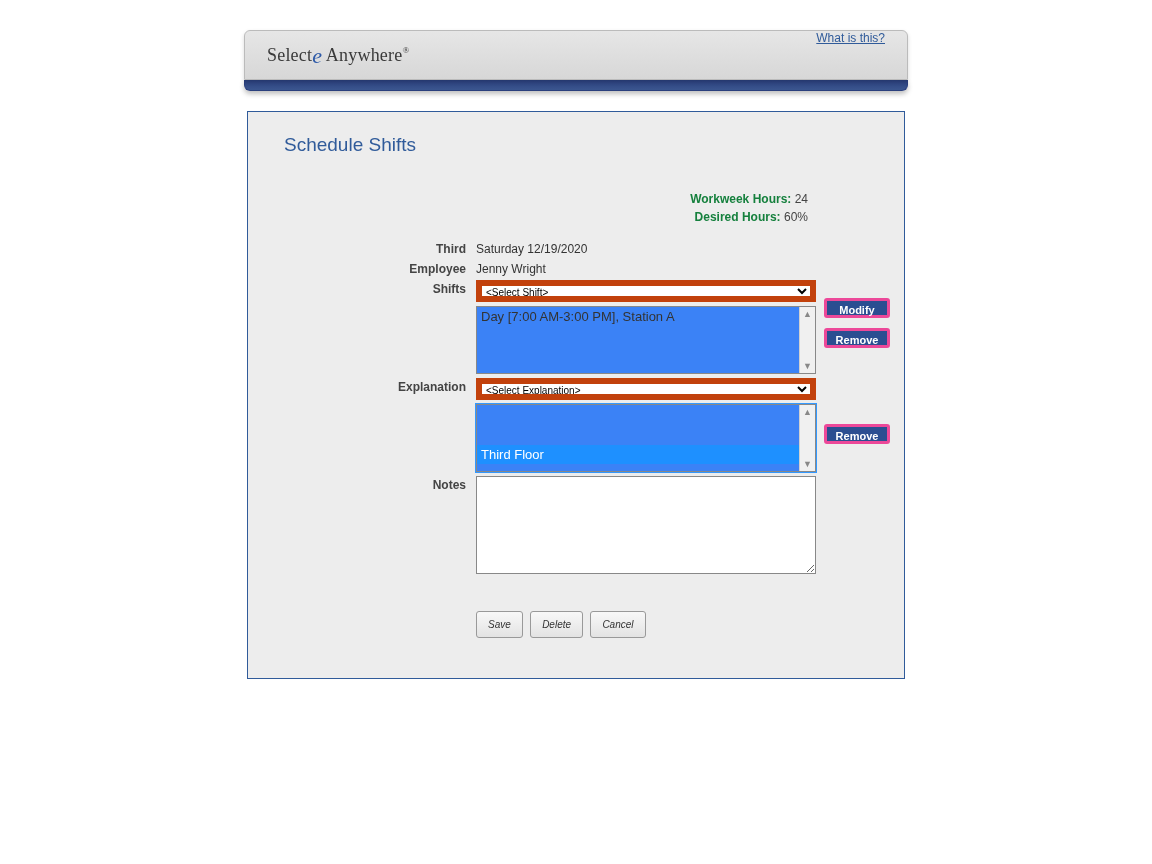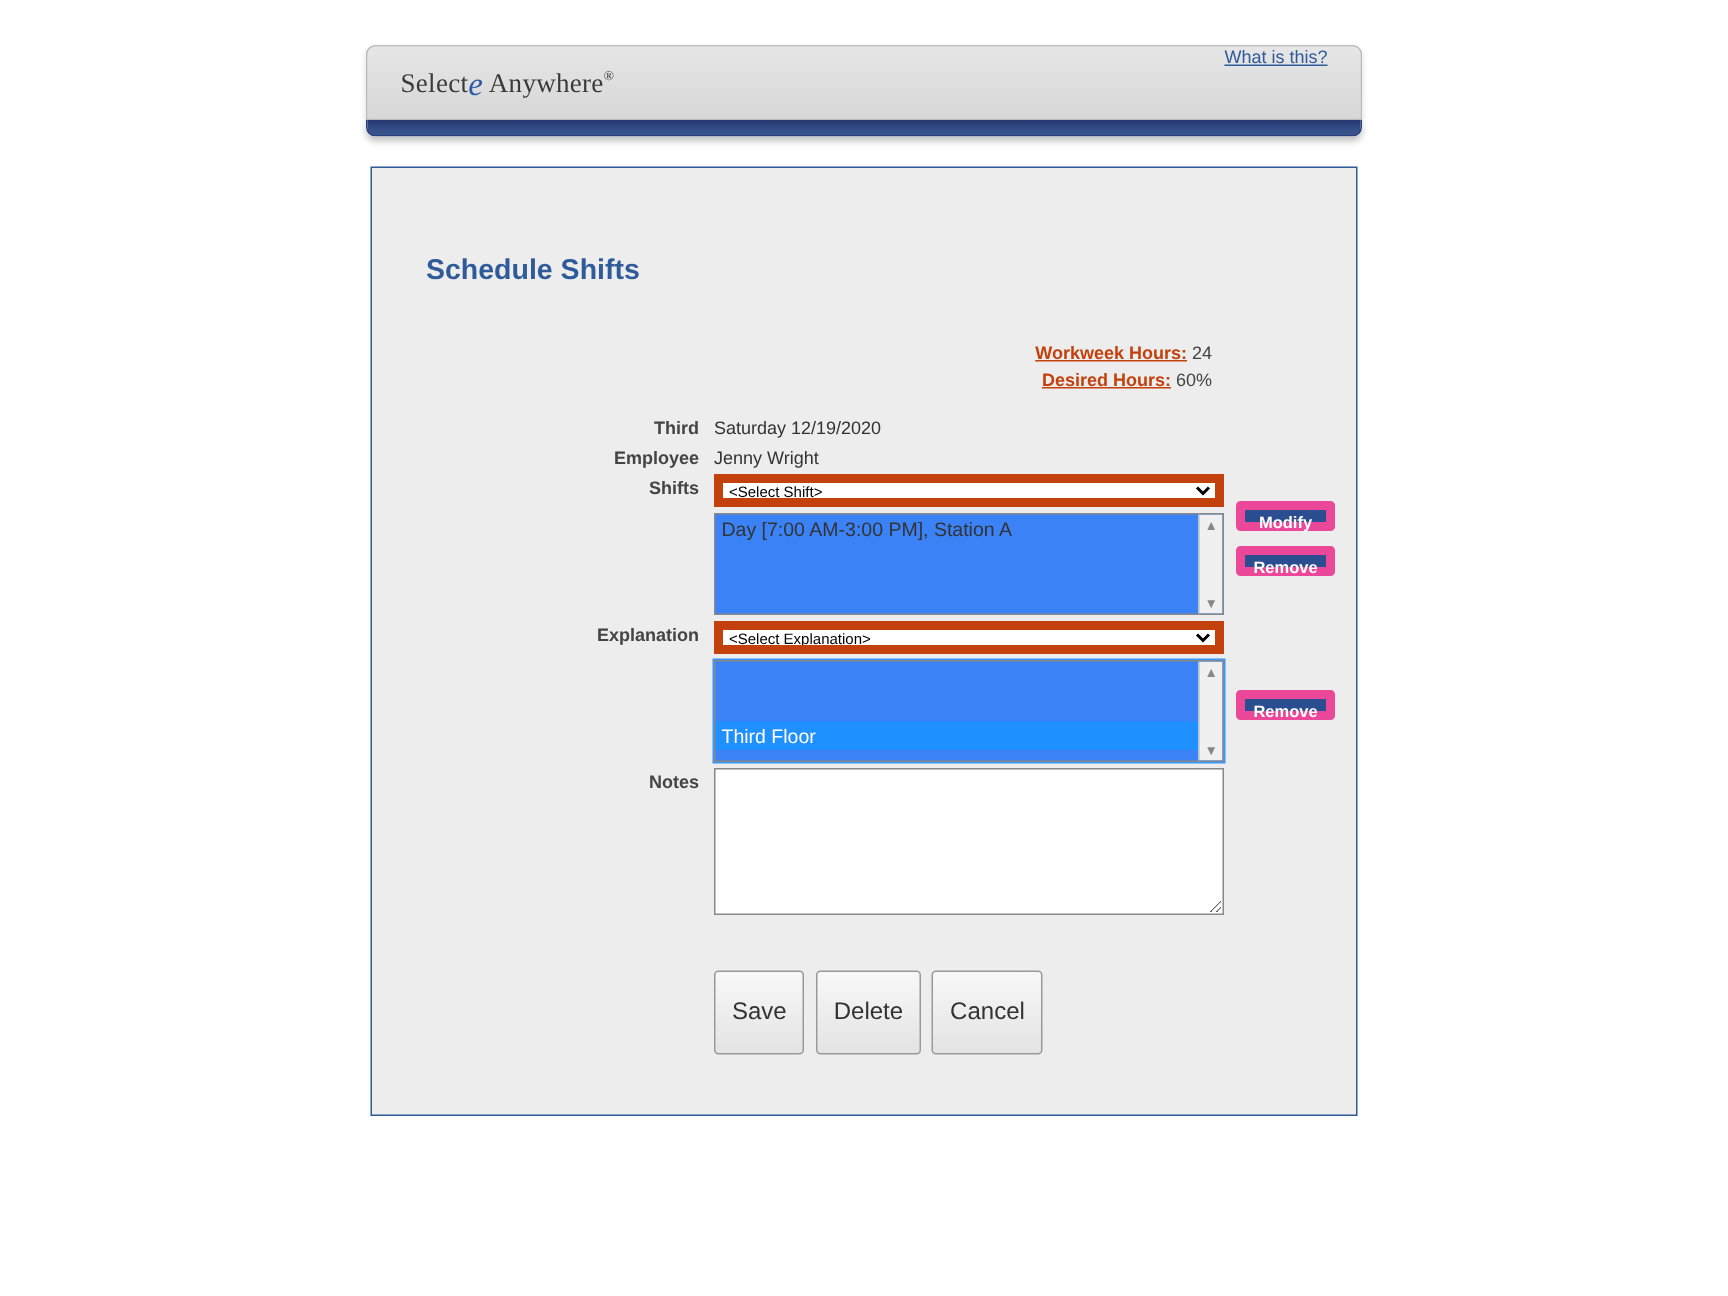--- a/index.html
+++ b/index.html
@@ -71,37 +71,35 @@
   .main-panel {
     width: 658px;
     margin: 0 auto;
     border: 1px solid #305b9a;
     background: #ededed;
     padding: 22px 0 40px 0;
     box-sizing: border-box;
   }
   .page-title {
     color: #305b9a;
-    font-weight: bold;
+    font-weight: normal;
     font-size: 19px;
     font-family: Verdana, Arial, sans-serif;
     margin-left: 36px;
     margin-bottom: 34px;
-    margin-top: 36px;
   }
   .hours-block {
     text-align: right;
     padding-right: 96px;
     margin-bottom: 14px;
     line-height: 18px;
   }
   .hours-label {
     font-weight: bold;
-    color: #c2410c;
-    text-decoration: underline;
+    color: #15803d;
   }
   .hours-val {
     color: #444;
   }
 
   .form-grid {
     display: grid;
     grid-template-columns: 220px 340px 90px;
     column-gap: 8px;
     row-gap: 4px;
@@ -177,21 +175,21 @@
     padding-top: 18px;
   }
   .side-btns.single {
     padding-top: 46px;
   }
   .blue-btn {
     width: 66px;
     height: 20px;
     background: #2b4e91;
     color: #fff;
-    border: 6px solid #ec4899;
+    border: 3px solid #ec4899;
     border-radius: 3px;
     font-size: 11px;
     font-weight: bold;
     font-family: Verdana, Arial, sans-serif;
     cursor: pointer;
     padding: 0;
     line-height: 18px;
   }
   textarea.notes {
     width: 340px;
@@ -204,25 +202,26 @@
     padding: 3px;
   }
   .action-row {
     margin-top: 30px;
   }
   .gray-btn {
     background: linear-gradient(#f8f8f8, #e3e3e3);
     border: 1px solid #999;
     border-radius: 3px;
     font-family: Verdana, Arial, sans-serif;
-    font-size: 16px;
+    font-size: 10px;
     color: #333;
-    padding: 18px 11px;
+    padding: 7px 11px;
     cursor: pointer;
     margin-right: 4px;
+    font-style: italic;
   }
 </style>
 </head>
 <body>
 
 <div class="page-wrap">
 
   <div class="header-bar">
     <div class="brand">
       <span>Select</span><span class="brand-e">e</span><span> Anywhere</span><span class="brand-reg">®</span>

